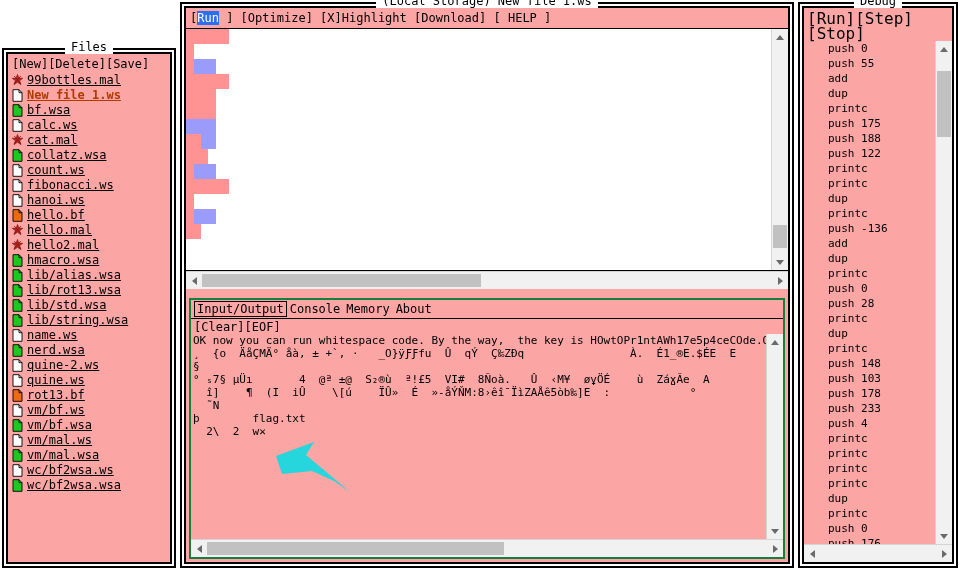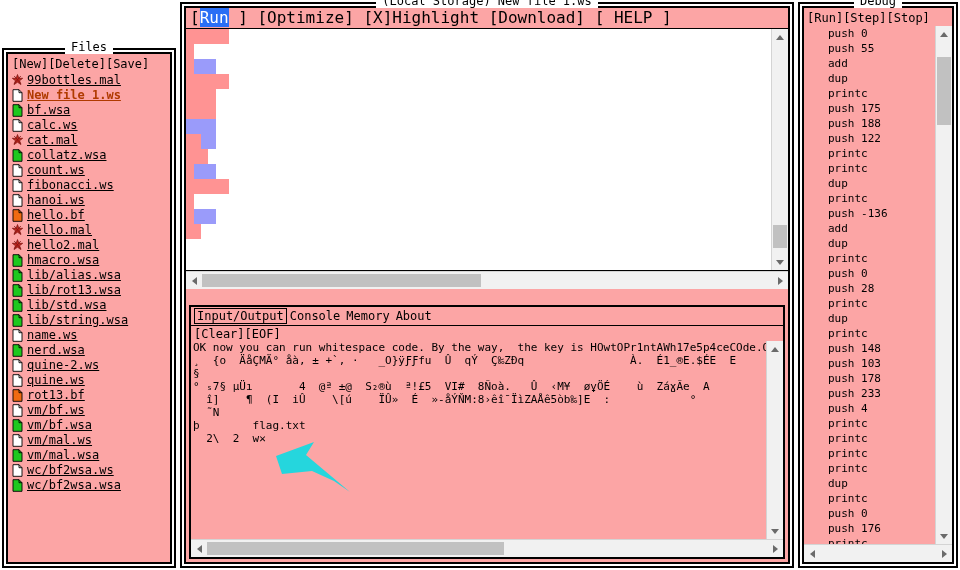--- a/index.html
+++ b/index.html
@@ -75,21 +75,21 @@
   .file-row .nm { margin-left: 4px; text-decoration: underline; }
   .file-row.current .nm { font-weight: bold; color: #b03a00; }
 
   
   .ico { width: 11px; height: 13px; flex: 0 0 11px; position: relative; display:inline-block; }
 
   
   .editor-panel { flex: 1 1 auto; min-width: 0; }
   .editor-inner { padding: 0; }
   .ed-toolbar {
-    font-size: 16px;
+    font-size: 12px;
     line-height: 14px;
     padding: 3px 4px 3px 4px;
     white-space: nowrap;
     flex: 0 0 auto;
   }
   .ed-toolbar .btn { cursor: pointer; }
   .ed-toolbar .sel { background: #2a6ff5; color: #fff; }
 
   .code-wrap {
     flex: 0 0 auto;
@@ -134,22 +134,22 @@
   .hbar .track { flex: 1 1 auto; height: 100%; position: relative; }
   .hbar .thumb { position: absolute; top: 2px; bottom: 2px; background: #c1c1c1; }
   .tri { width: 0; height: 0; }
   .tri.up { border-left: 4px solid transparent; border-right: 4px solid transparent; border-bottom: 5px solid #6a6a6a; }
   .tri.down { border-left: 4px solid transparent; border-right: 4px solid transparent; border-top: 5px solid #6a6a6a; }
   .tri.left { border-top: 4px solid transparent; border-bottom: 4px solid transparent; border-right: 5px solid #6a6a6a; }
   .tri.right { border-top: 4px solid transparent; border-bottom: 4px solid transparent; border-left: 5px solid #6a6a6a; }
 
   
   .io-panel {
-    margin: 16px 3px 3px 3px;
-    border: 2px solid #000000;
+    margin: 9px 3px 3px 3px;
+    border: 2px solid #15803d;
     flex: 1 1 auto;
     min-height: 0;
     display: flex;
     flex-direction: column;
     box-sizing: border-box;
   }
   .io-tabs {
     font-size: 12px;
     line-height: 15px;
     padding: 2px 3px 1px 3px;
@@ -178,21 +178,21 @@
     font-size: 11px;
     line-height: 13px;
     white-space: pre;
     padding: 0 0 0 2px;
     font-family: "DejaVu Sans Mono", "Liberation Mono", monospace;
     position: relative;
   }
 
   
   .debug-panel { width: 160px; flex: 0 0 160px; }
-  .dbg-actions { font-size: 12px; line-height: 15px; padding: 3px 3px 0 3px; flex: 0 0 auto;}
+  .dbg-actions { font-size: 16px; line-height: 15px; padding: 3px 3px 0 3px; flex: 0 0 auto;}
   .dbg-actions .btn { cursor: pointer; }
   .dbg-body { flex: 1 1 auto; min-height: 0; display: flex; }
   .dbg-list {
     flex: 1 1 auto; min-width: 0; overflow: hidden;
     font-size: 11px; line-height: 15px;
     padding-left: 24px;
     white-space: pre;
   }
 
   

